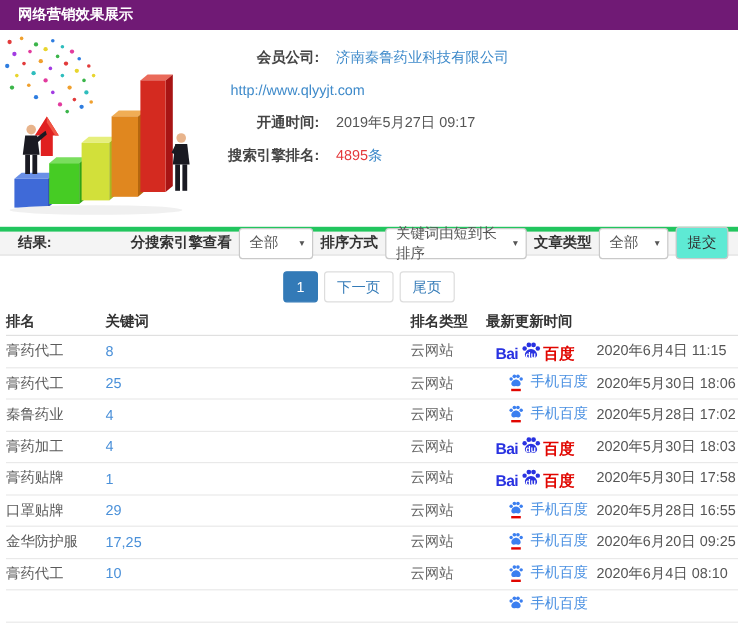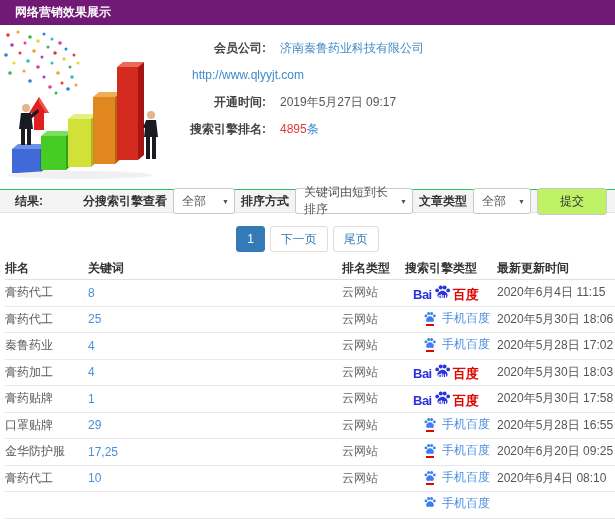--- a/index.html
+++ b/index.html
@@ -15,30 +15,30 @@
   .illus { position:absolute; left:0; top:4px; width:170px; height:152px; }
   .info-block { margin-left:178px; padding-top:10px; }
   .info-row { display:flex; align-items:center; height:26px; margin-bottom:1px; }
   .info-label { width:88px; text-align:right; color:#444; font-weight:bold; }
   .info-value { margin-left:14px; color:#555; }
   a.blue-link { color:#3e8aca; text-decoration:none; cursor:pointer; }
   .count-red { color:#e4393c; }
   .count-suffix { color:#3e8aca; }
 
   
-  .filterbar { height:24px; background:#f4f4f4; border-top:1px solid #22c55e; border-bottom:1px solid #e2e2e2; display:flex; align-items:center; padding:0 8px 0 15px; }
+  .filterbar { height:24px; background:#f4f4f4; border-top:4px solid #22c55e; border-bottom:1px solid #e2e2e2; display:flex; align-items:center; padding:0 8px 0 15px; }
   .result-label { font-weight:bold; color:#333; }
   .filter-group { margin-left:auto; display:flex; align-items:center; gap:6px; }
   .filter-label { font-weight:bold; color:#333; white-space:nowrap; }
   .select { position:relative; height:26px; background:#fff; border:1px solid #c9c9c9; border-radius:3px; display:flex; align-items:center; padding:0 16px 0 8px; color:#555; cursor:pointer; }
   .select .arrow { position:absolute; right:5px; top:9px; font-size:7px; color:#555; }
   .sel-engine { width:62px; }
   .sel-sort  { width:118px; }
   .sel-type  { width:58px; }
-  .submit-btn { height:27px; padding:0 22px; background:#bef264; border:1px solid #c9c9c9; border-radius:3px; color:#333; font-size:12px; cursor:pointer; }
+  .submit-btn { height:27px; padding:0 9px; background:#5eead4; border:1px solid #c9c9c9; border-radius:3px; color:#333; font-size:12px; cursor:pointer; }
 
   
   .pagination { display:flex; justify-content:center; gap:5px; padding-top:13px; height:44px; }
   .page-btn { min-width:24px; height:26px; display:flex; align-items:center; justify-content:center; padding:0 10px; border:1px solid #ddd; border-radius:3px; color:#337ab7; background:#fff; cursor:pointer; }
   .page-btn.active { background:#337ab7; border-color:#337ab7; color:#fff; }
 
   
   .table { padding-left:5px; }
   .trow { display:grid; grid-template-columns:83px 254px 63px 92px 1fr; align-items:center; height:26.5px; border-bottom:1px solid #e9e9e9; }
   .thead { height:23px; border-bottom:1px solid #e0e0e0; font-weight:bold; color:#333; }
@@ -212,21 +212,20 @@
     <span class="page-btn active">1</span>
     <span class="page-btn">下一页</span>
     <span class="page-btn">尾页</span>
   </div>
 
   <div class="table">
     <div class="trow thead">
       <span>排名</span>
       <span>关键词</span>
       <span>排名类型</span>
-      <span>搜索引擎类型</span>
       <span>最新更新时间</span>
     </div>
     <div>
   <div class="trow">
     <span class="col kw">膏药代工</span>
     <a class="col rank">8</a>
     <span class="col rtype">云网站</span>
     <span class="col">
   <span class="bd-logo">
     <span class="bd-bai">Bai</span>

